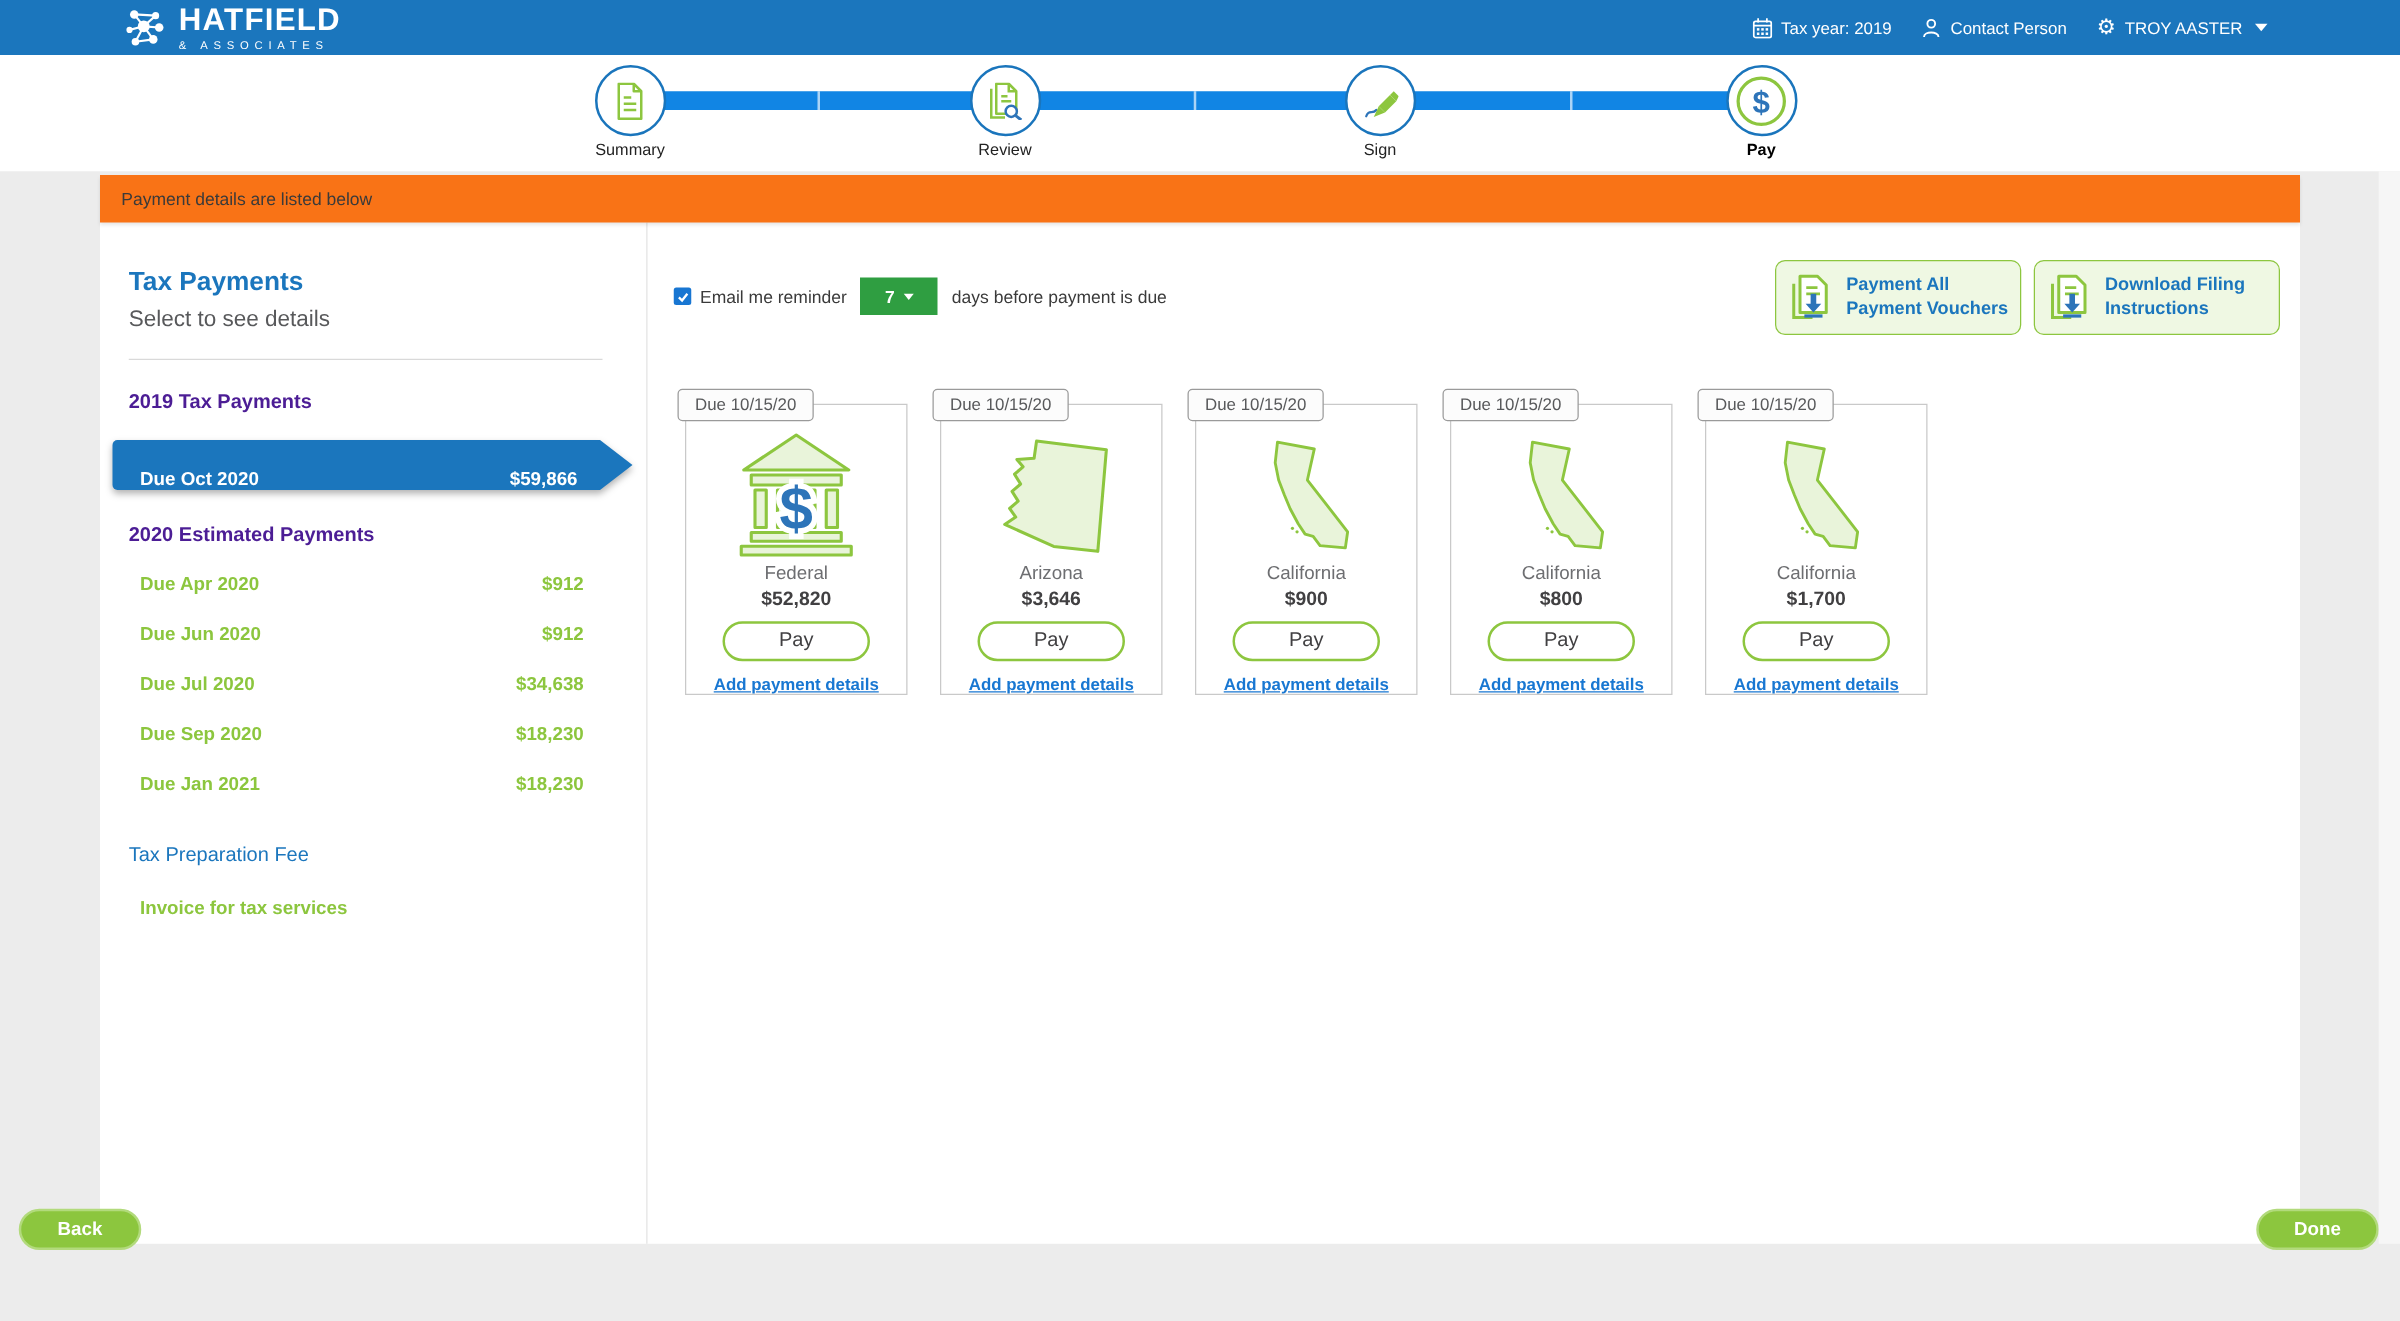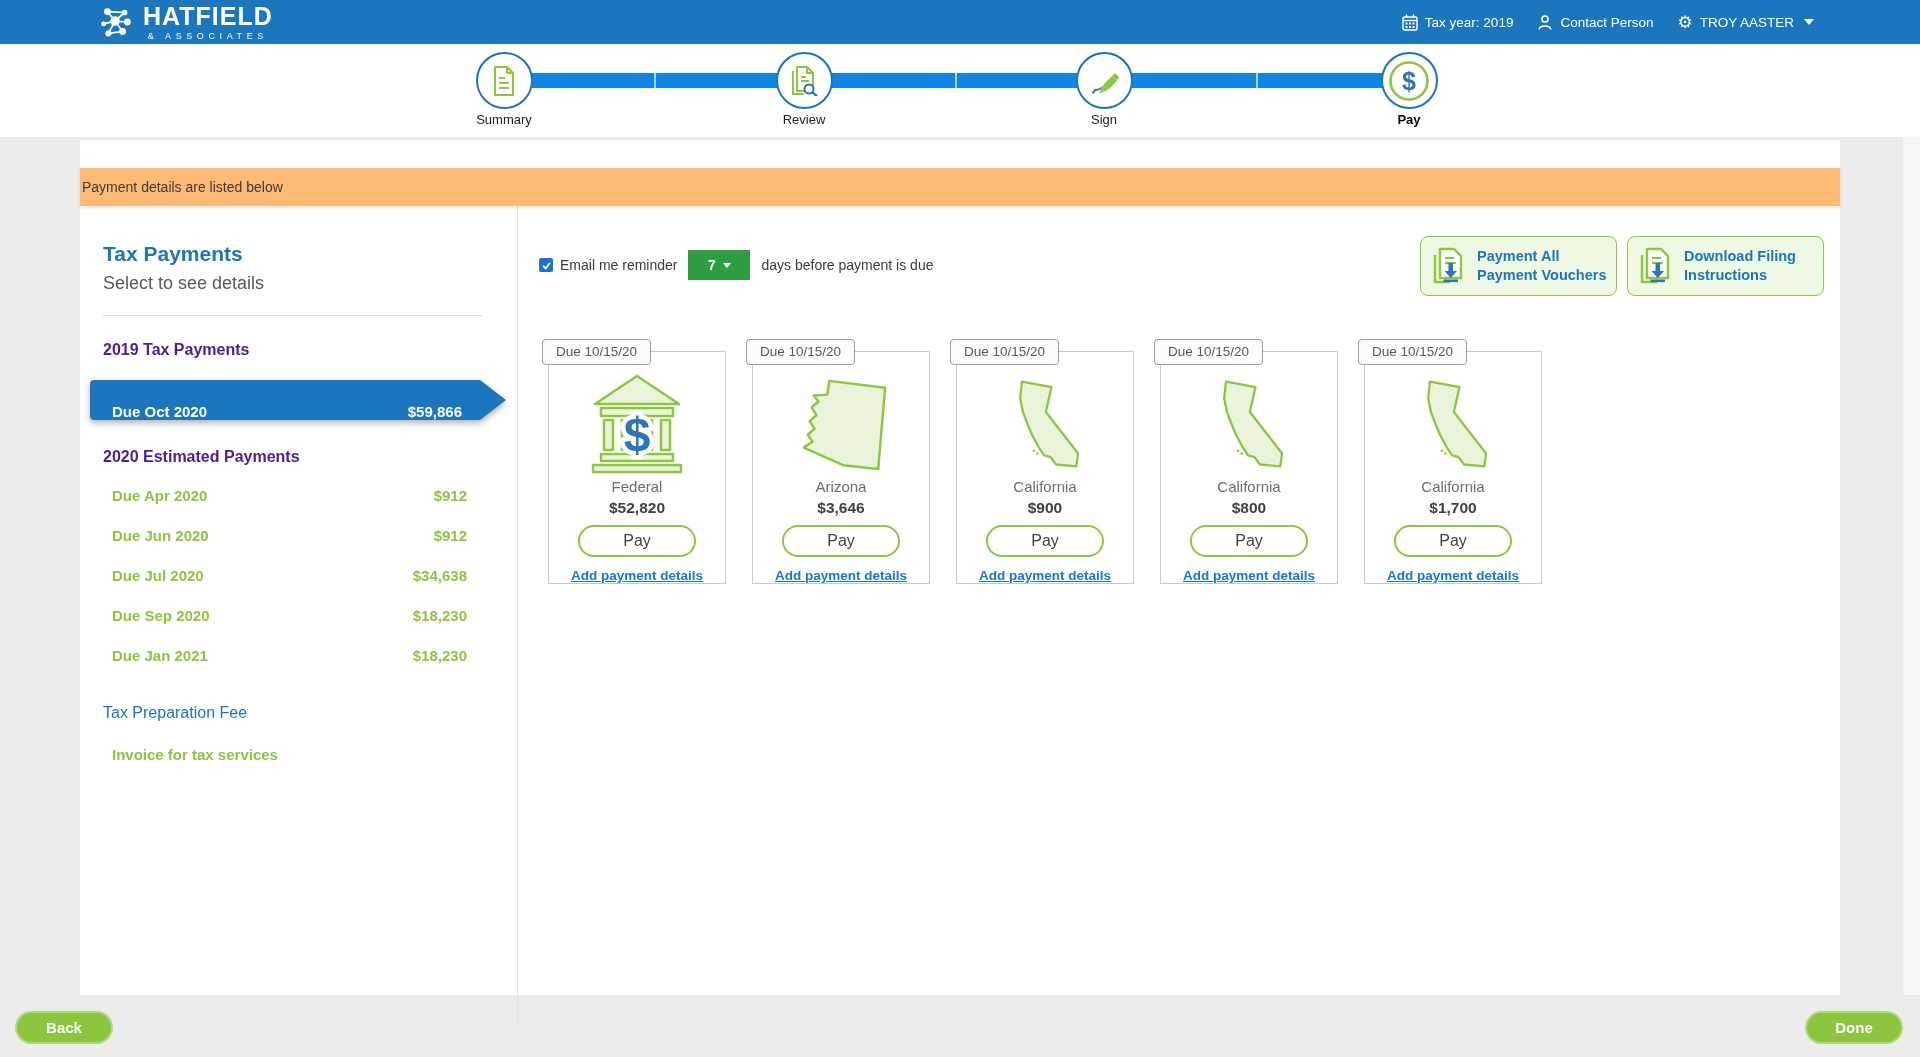--- a/index.html
+++ b/index.html
@@ -3,21 +3,21 @@
 <meta charset="utf-8">
 <style>
   * { margin:0; padding:0; box-sizing:border-box; }
   html,body { width:1920px; height:1057px; overflow:hidden; background:#ececec;
     font-family:"Liberation Sans", sans-serif; }
 
   
   .header { position:absolute; top:0; left:0; width:1920px; height:44px;
     background:#1b76bd; display:flex; align-items:center; z-index:10; }
   .brand { margin-left:96px; display:flex; align-items:center; gap:9px; }
-  .brand-text { color:#fff; line-height:1;text-align:center; }
+  .brand-text { color:#fff; line-height:1; }
   .brand-name { font-size:25px; font-weight:bold; letter-spacing:1px; }
   .brand-sub { font-size:9px; letter-spacing:4.6px; margin-top:3px; }
   .header-right { margin-left:auto; margin-right:106px; display:flex; align-items:center;
     gap:24px; color:#fff; font-size:13.5px; }
   .hdr-item { display:flex; align-items:center; gap:7px; cursor:pointer; white-space:nowrap; }
   .gear-glyph { font-family:"DejaVu Sans", sans-serif; font-size:17px; line-height:1; }
   .caret-down-white { width:0; height:0; border-left:5px solid transparent;
     border-right:5px solid transparent; border-top:6px solid #fff; margin-left:3px; }
 
   
@@ -27,23 +27,23 @@
   .progress-sep { position:absolute; top:0; width:2px; height:15px; background:rgba(255,255,255,0.65); }
   .step { position:absolute; top:8px; transform:translateX(-50%); text-align:center; width:120px; }
   .step-circle { width:57px; height:57px; border-radius:50%; background:#fff;
     border:2px solid #1a75bc; margin:0 auto; display:flex; align-items:center;
     justify-content:center; cursor:pointer; position:relative; z-index:2; }
   .step-label { margin-top:3px; font-size:13px; color:#222; }
   .step.active .step-label { font-weight:bold; color:#000; }
 
   
   .panel { position:absolute; left:80px; top:140px; width:1760px; height:855px; background:#fff; }
-  .panel-banner { height:38px; line-height:38px; padding-left:2px; font-size:14px;
-    color:#3a3a3a; position:relative; z-index:3; background:#fdba74;
-    box-shadow:0 2px 3px rgba(0,0,0,0.10);margin-top:28px; }
+  .panel-banner { height:38px; line-height:38px; padding-left:17px; font-size:14px;
+    color:#3a3a3a; position:relative; z-index:3; background:#f97316;
+    box-shadow:0 2px 3px rgba(0,0,0,0.10); }
   .panel-body { display:flex; height:817px; }
 
   
   .sidebar { width:438px; border-right:1px solid #e3e3e3; padding-top:36px; }
   .sb-title { margin-left:23px; color:#1b76bd; font-size:21px; font-weight:bold; }
   .sb-sub { margin-left:23px; color:#58595b; font-size:18px; margin-top:7px; }
   .sb-divider { margin:21px 35px 0 23px; border-top:1px solid #d9d9d9; }
   .sb-header { margin:25px 0 0 23px; color:#4c1d95; font-size:16px; font-weight:bold; }
   .sb-selected-wrap { margin:21px 0 0 10px; width:390px; position:relative;
     filter:drop-shadow(0 3px 3px rgba(0,0,0,0.30)); cursor:pointer; }
@@ -86,21 +86,21 @@
   .card-icon { height:116px; display:flex; align-items:center; justify-content:center; }
   .card-name { color:#6d6e71; font-size:15px; }
   .card-amount { color:#414042; font-weight:bold; font-size:15.5px; margin-top:4px; }
   .pay-btn { margin-top:8px; width:118px; height:34px; border-radius:17px;
     border:2.5px solid #8dc63f; background:#fff; font-size:16px; color:#414042; cursor:pointer;
     font-family:"Liberation Sans", sans-serif; }
   .add-link { margin-top:11px; color:#1877d2; font-weight:bold; font-size:13.5px;
     text-decoration:underline; cursor:pointer; }
 
   
-  .pill-btn { position:absolute; top:1011px; height:33px; border-radius:17px; background:#8cc63e;
+  .pill-btn { position:absolute; top:967px; height:33px; border-radius:17px; background:#8cc63e;
     border:2px solid #b2da7c; color:#fff; font-weight:bold; font-size:15px; cursor:pointer;
     font-family:"Liberation Sans", sans-serif; }
   .back-btn { left:15px; width:98px; }
   .done-btn { left:1805px; width:98px; }
 
   .scrollbar-track { position:absolute; right:0; top:137px; width:17px; height:858px;
     background:#f6f6f6; cursor:pointer; }
 
   svg { display:block; }
 </style>

